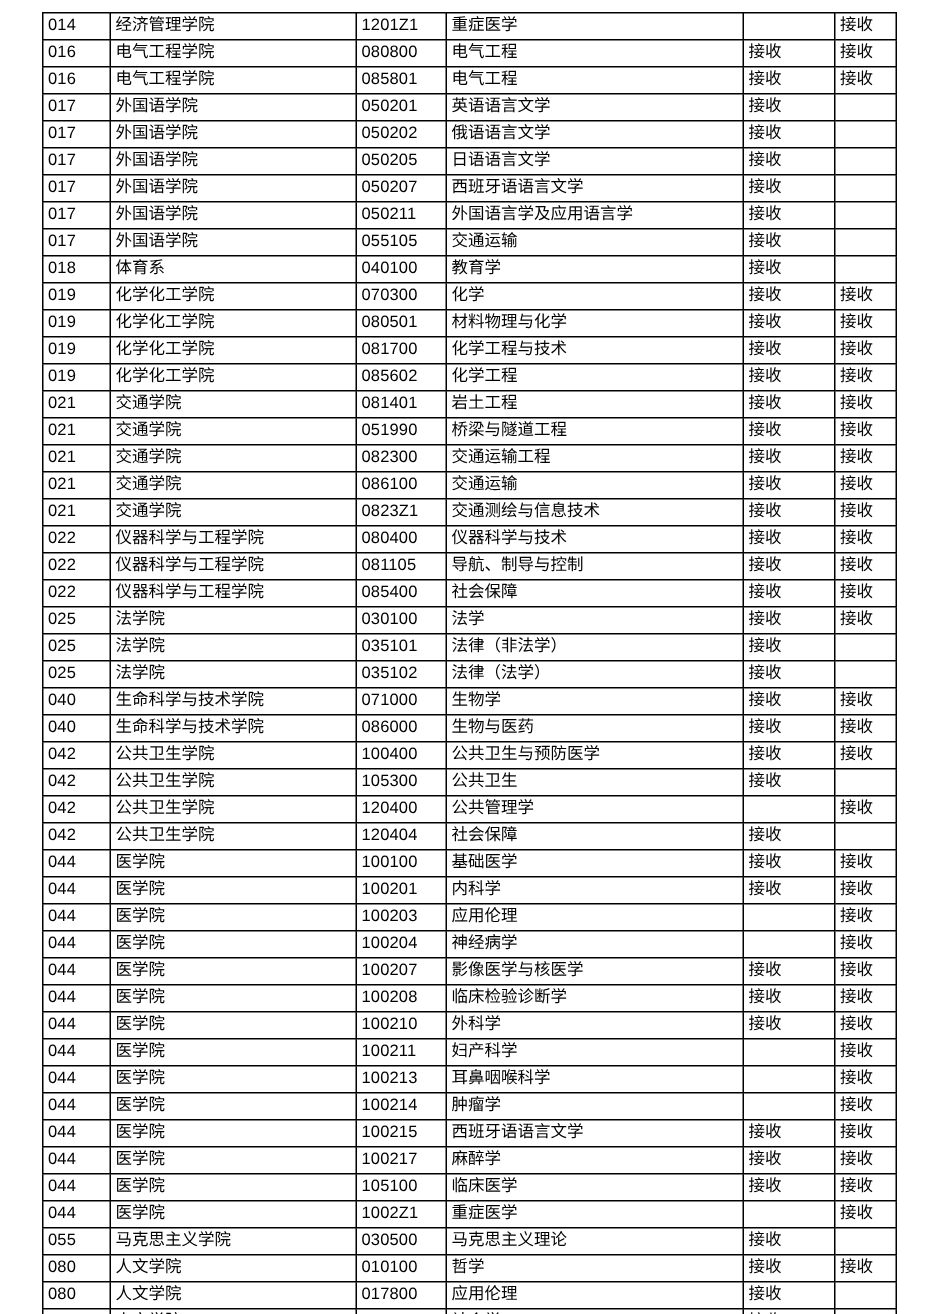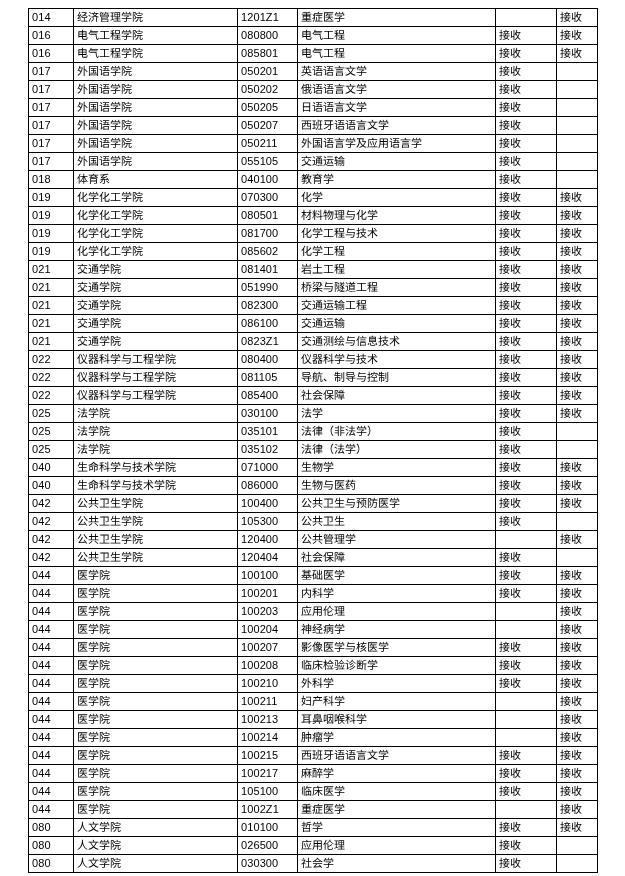--- a/index.html
+++ b/index.html
@@ -420,31 +420,39 @@
         </tr>
         <tr>
           <td class="code">044</td>
           <td class="college">医学院</td>
           <td class="major">1002Z1</td>
           <td class="name">重症医学</td>
           <td class="acc"></td>
           <td class="acc">接收</td>
         </tr>
         <tr>
+          <td class="code">055</td>
+          <td class="college">马克思主义学院</td>
+          <td class="major">030500</td>
+          <td class="name">马克思主义理论</td>
+          <td class="acc">接收</td>
+          <td class="acc"></td>
+        </tr>
+        <tr>
           <td class="code">080</td>
           <td class="college">人文学院</td>
           <td class="major">010100</td>
           <td class="name">哲学</td>
           <td class="acc">接收</td>
           <td class="acc">接收</td>
         </tr>
         <tr>
           <td class="code">080</td>
           <td class="college">人文学院</td>
-          <td class="major">026500</td>
+          <td class="major">017800</td>
           <td class="name">应用伦理</td>
           <td class="acc">接收</td>
           <td class="acc"></td>
         </tr>
         <tr>
           <td class="code">080</td>
           <td class="college">人文学院</td>
           <td class="major">030300</td>
           <td class="name">社会学</td>
           <td class="acc">接收</td>

